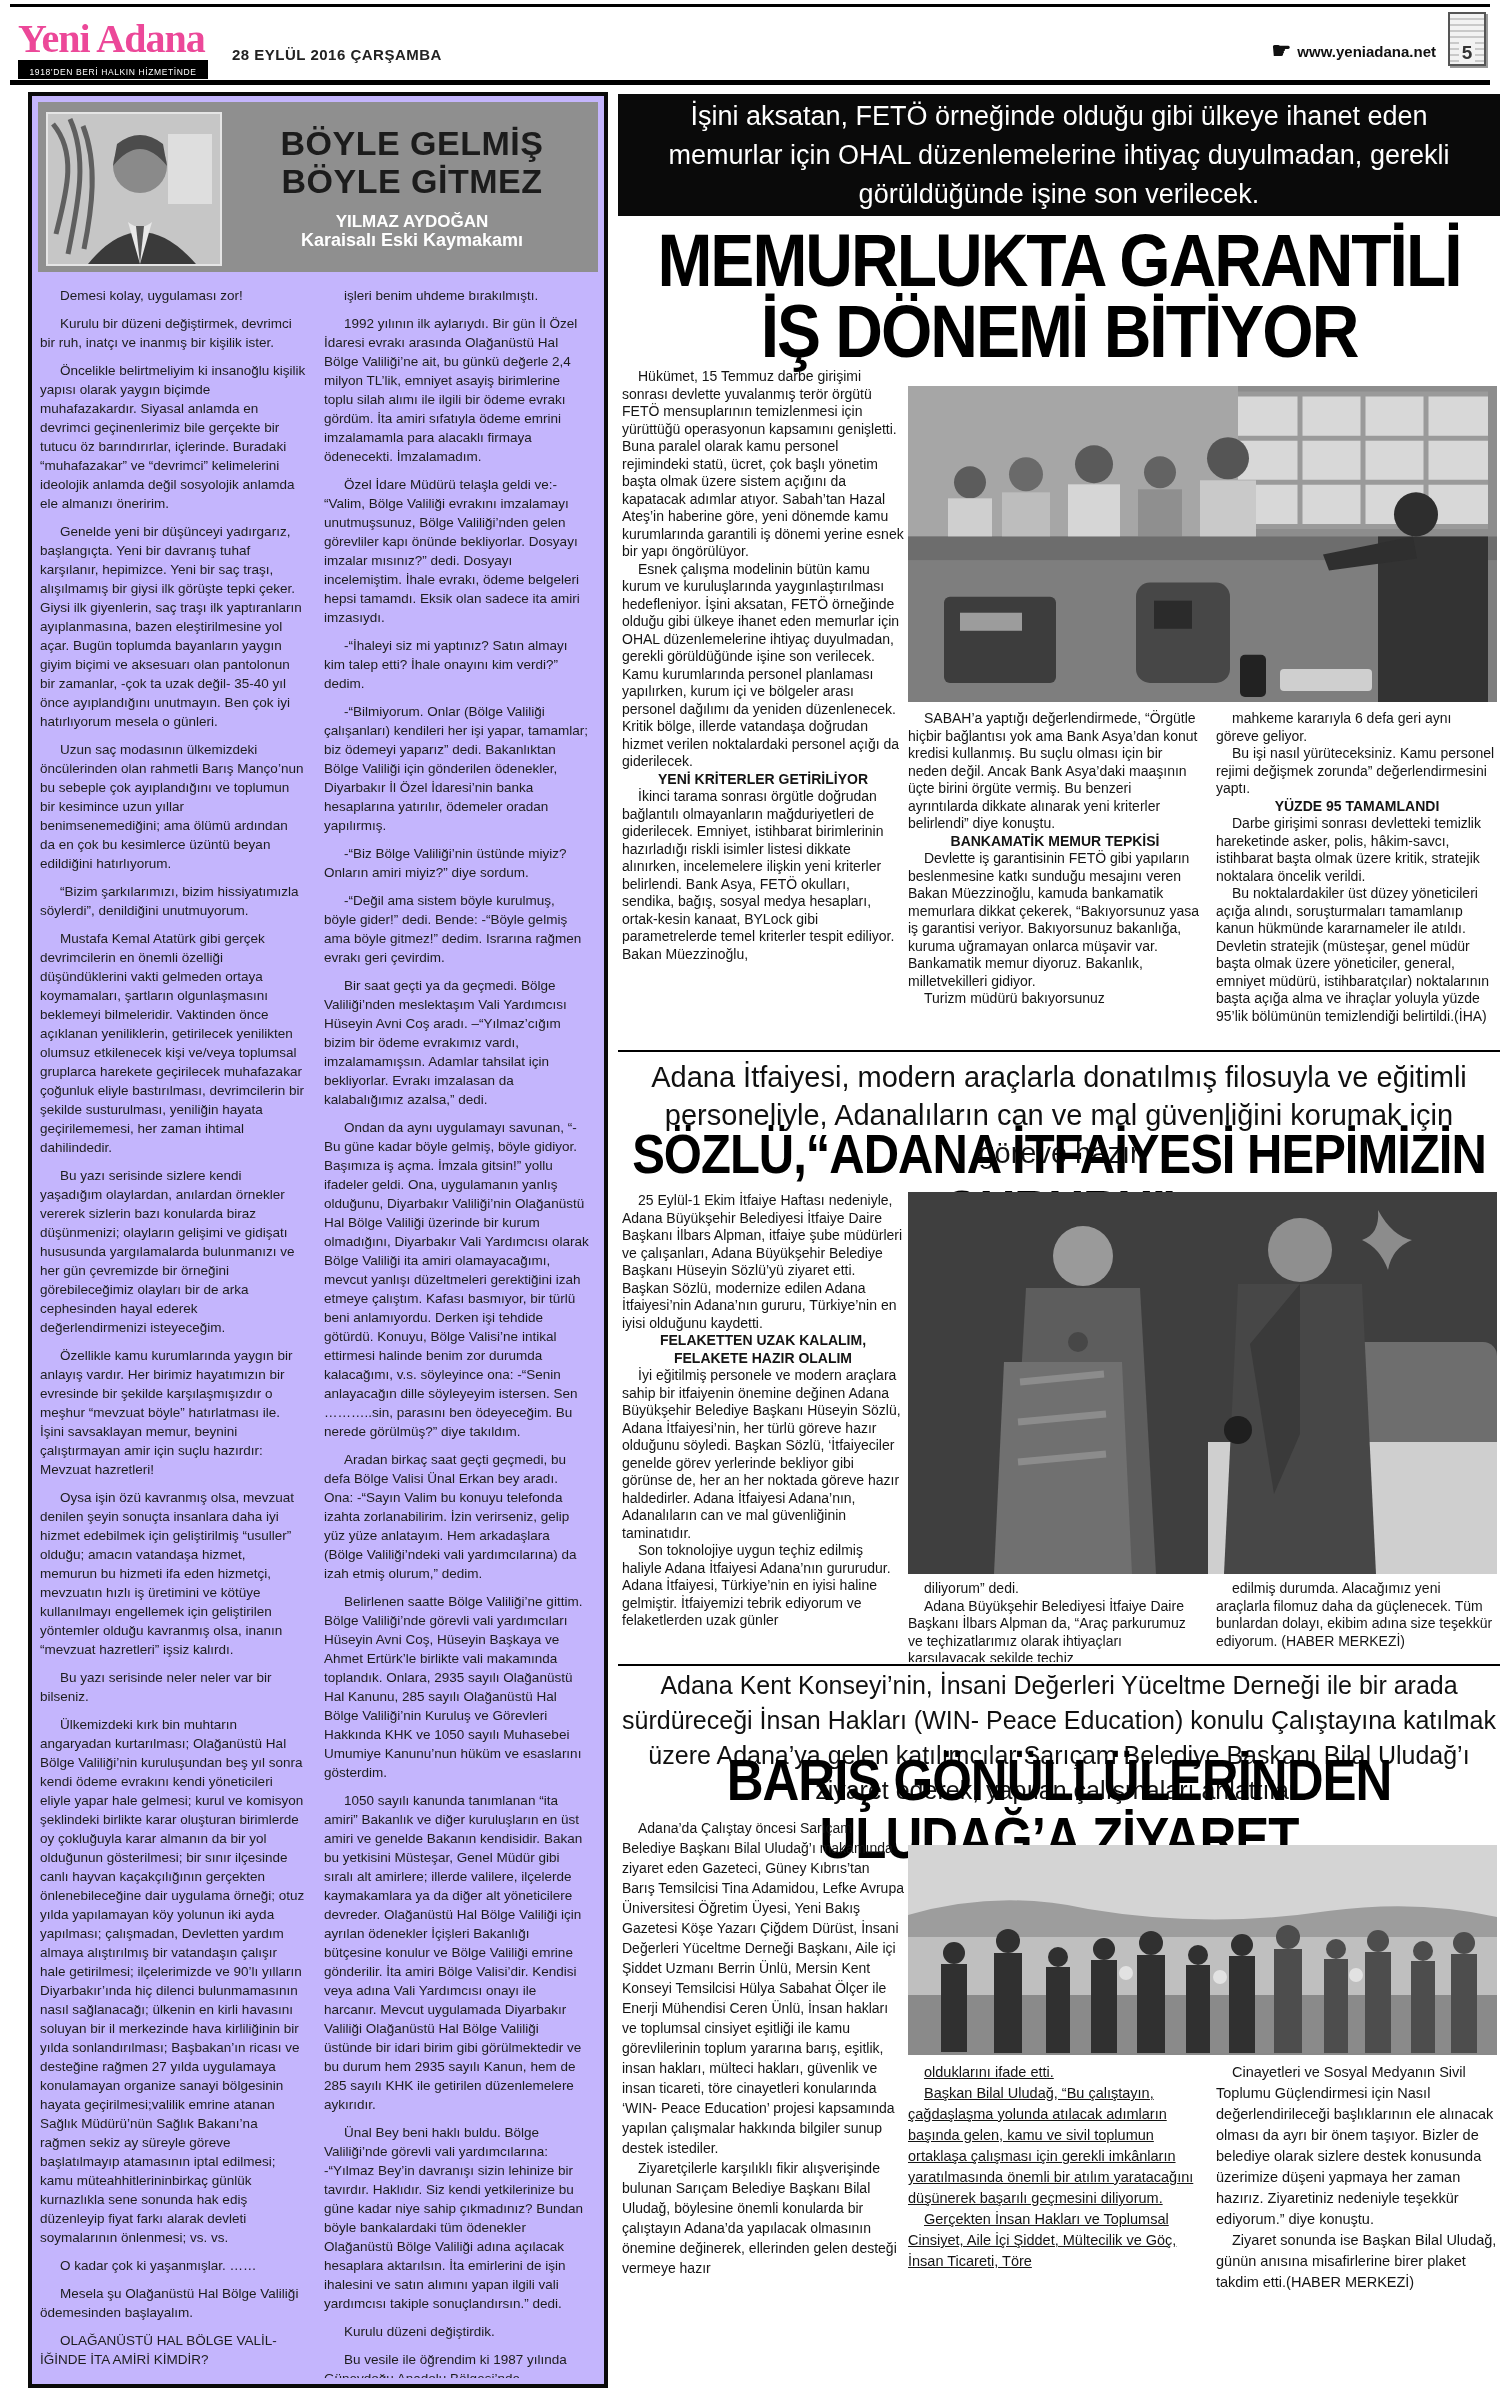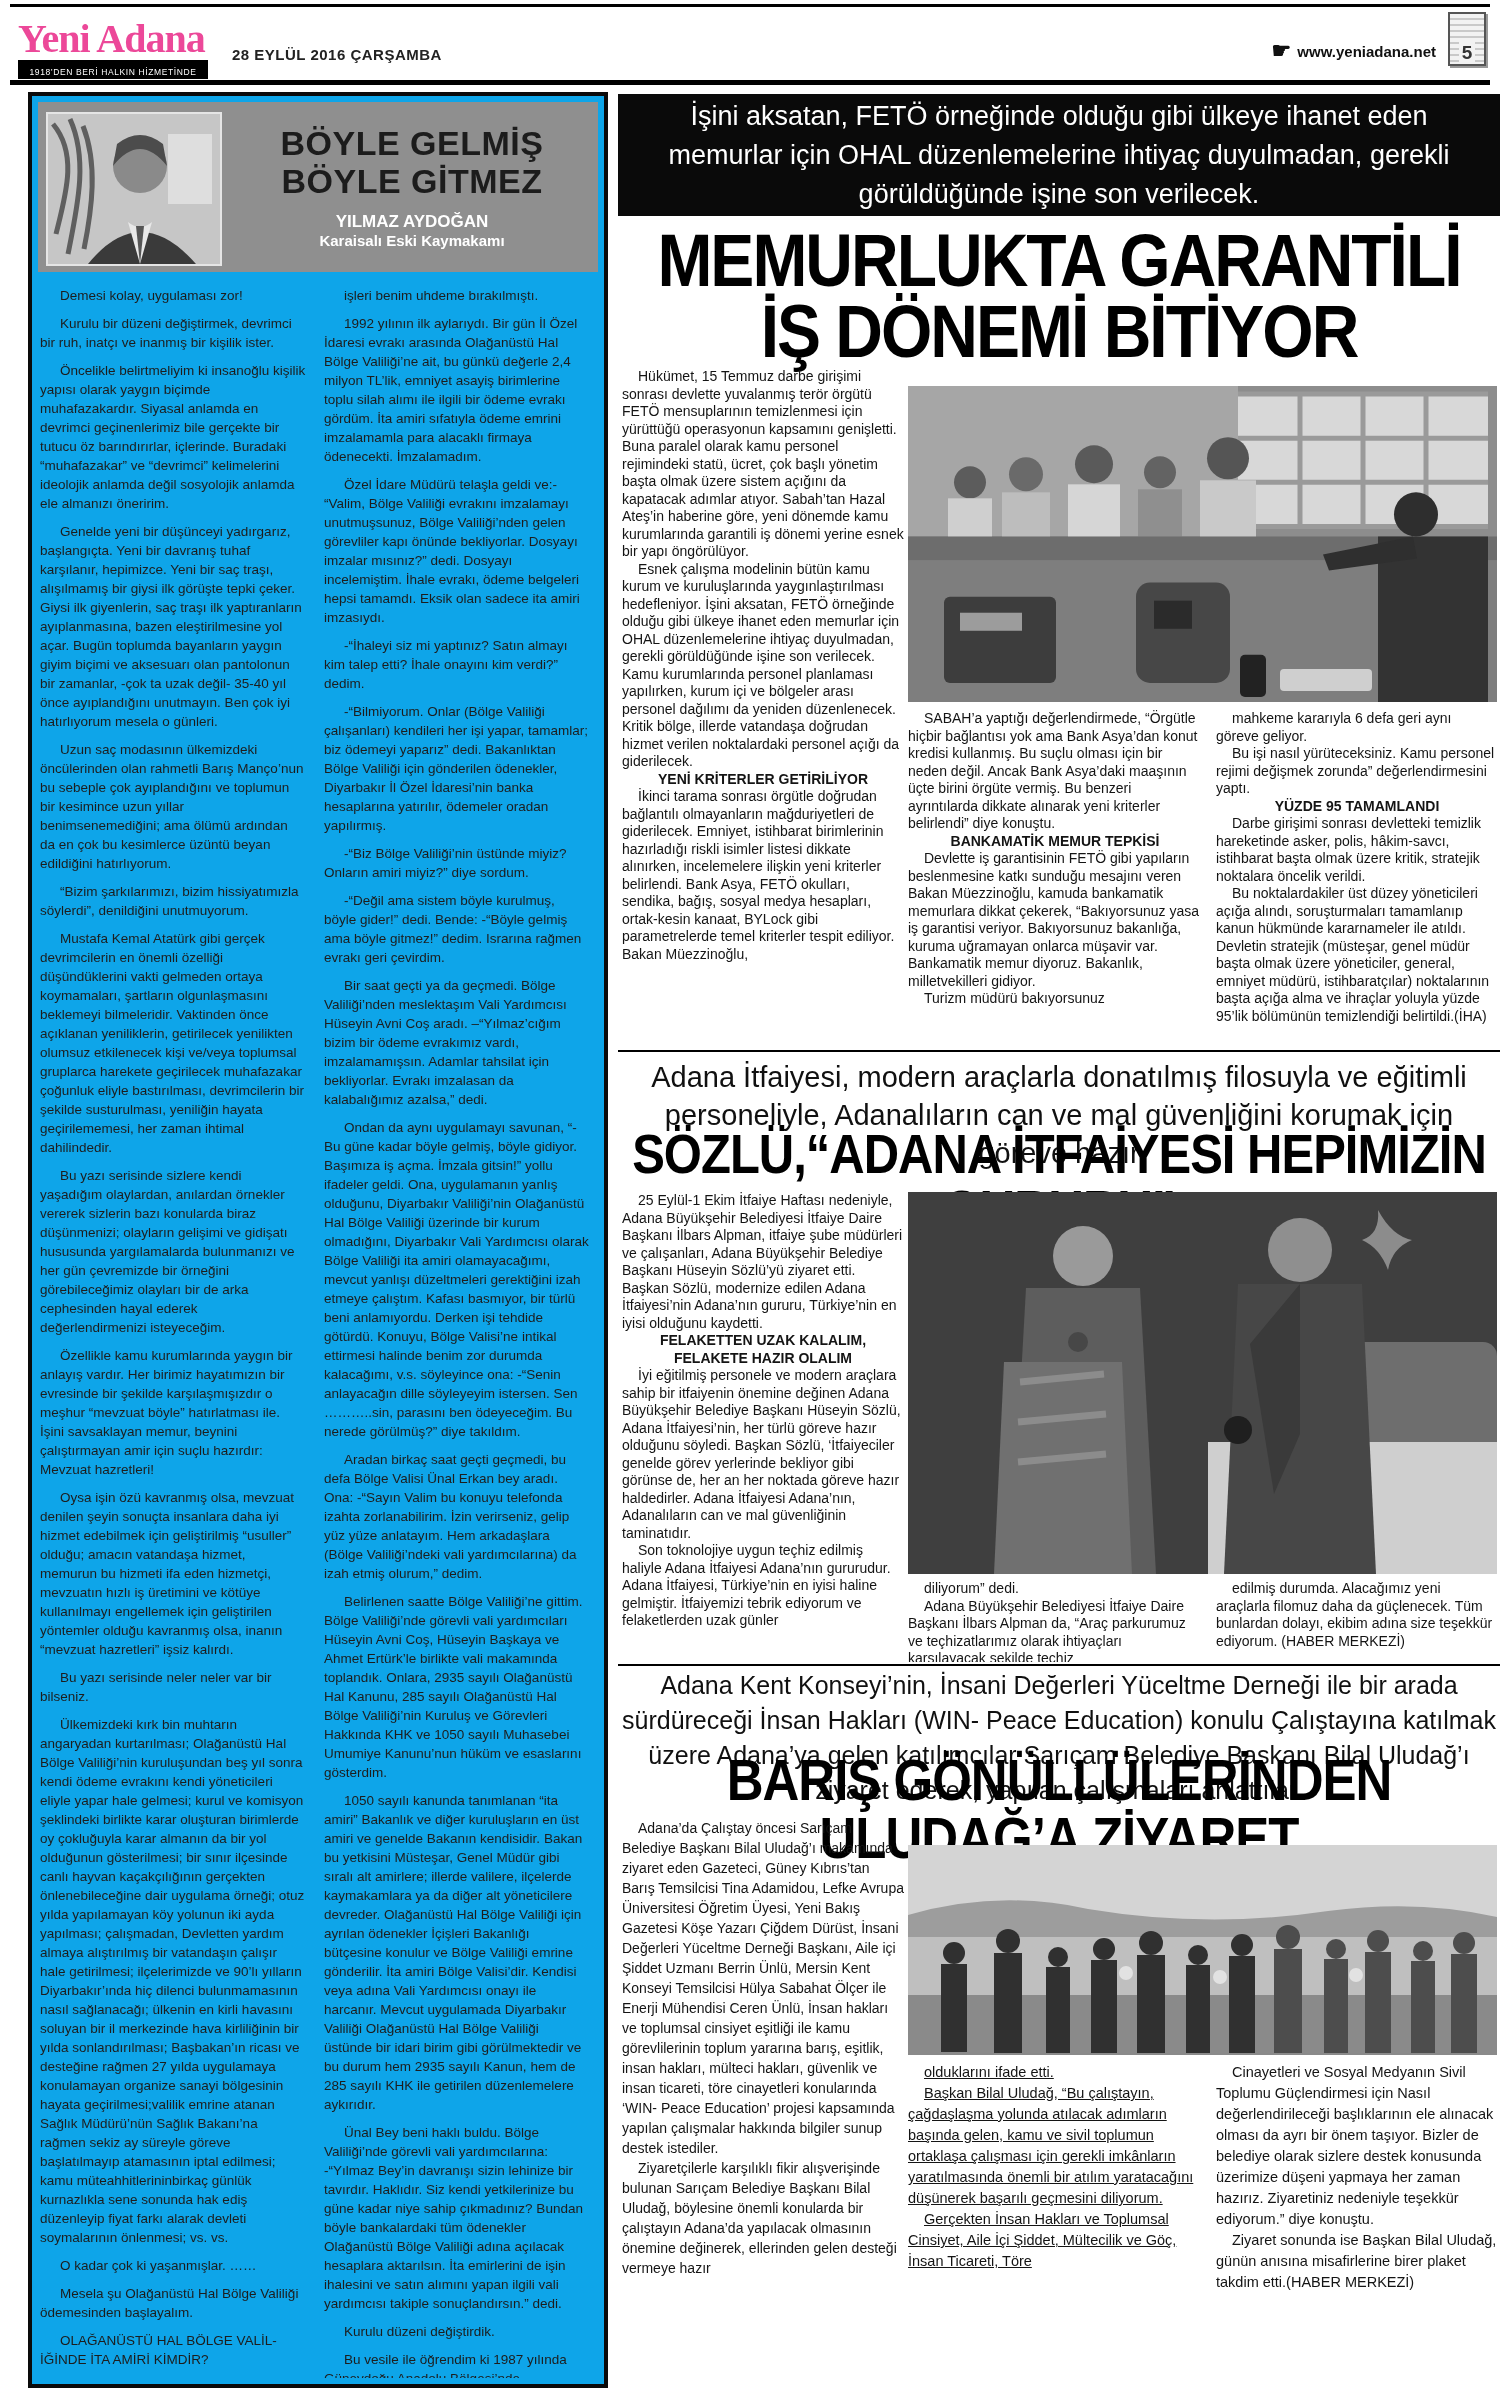--- a/index.html
+++ b/index.html
@@ -14,28 +14,28 @@
   .date{position:absolute;left:224px;top:46px;font-size:15px;font-weight:bold;color:#222;letter-spacing:.5px;margin-left:8px;}
   .web{position:absolute;right:64px;top:40px;font-size:15px;font-weight:bold;color:#111;display:flex;align-items:center;gap:6px;}
   .hand{font-size:22px;line-height:22px;}
   .pagebox{position:absolute;right:14px;top:12px;width:34px;height:50px;border:2px solid #555;background:#f2f2f2;
            box-shadow:2px 2px 0 #999;display:flex;align-items:flex-end;justify-content:center;
            font-size:19px;font-weight:bold;color:#333;
            background-image:repeating-linear-gradient(#f2f2f2 0 4px,#c9c9c9 4px 6px);}
   .pagebox span{background:#f2f2f2;padding:0 3px;}
   
   .colbox{position:absolute;left:28px;top:92px;width:580px;height:2296px;border:4px solid #0a0a0a;
-          box-sizing:border-box;background:#0ea5e9;}
+          box-sizing:border-box;background:#c4b5fd;}
   .colhead{position:absolute;left:6px;top:6px;right:6px;height:170px;background:#8f8f8f;}
   .author-photo{position:absolute;left:8px;top:10px;width:172px;height:150px;border:2px solid #e5e5e5;background:#c8c8c8;}
   .colhead-right{position:absolute;left:192px;top:6px;right:4px;bottom:2px;text-align:center;}
   .coltitle{font-size:34px;line-height:38px;font-weight:bold;color:#1c1c1c;letter-spacing:.5px;margin-top:16px;}
   .byline{color:#fff;font-weight:bold;margin-top:12px;line-height:19px;}
   .byline .a1{font-size:17px;}
-  .byline .a2{font-size:15px;}
+  .byline .a2{font-size:18px;}
   .coltext{position:absolute;top:190px;bottom:6px;width:266px;overflow:hidden;
            font-size:13.5px;line-height:19px;color:#1d1d1d;}
   .coltext.c1{left:8px;}
   .coltext.c2{left:292px;}
   .coltext p{margin:0 0 9px;text-indent:20px;}
   
   .newscol{position:absolute;overflow:hidden;font-size:14px;line-height:17.5px;color:#141414;}
   .newscol p{margin:0;text-indent:16px;}
   .newscol p.subhead{text-align:center;font-weight:bold;text-indent:0;}
   .kicker-black{position:absolute;left:618px;top:94px;width:882px;height:122px;background:#0a0a0a;color:#fff;

